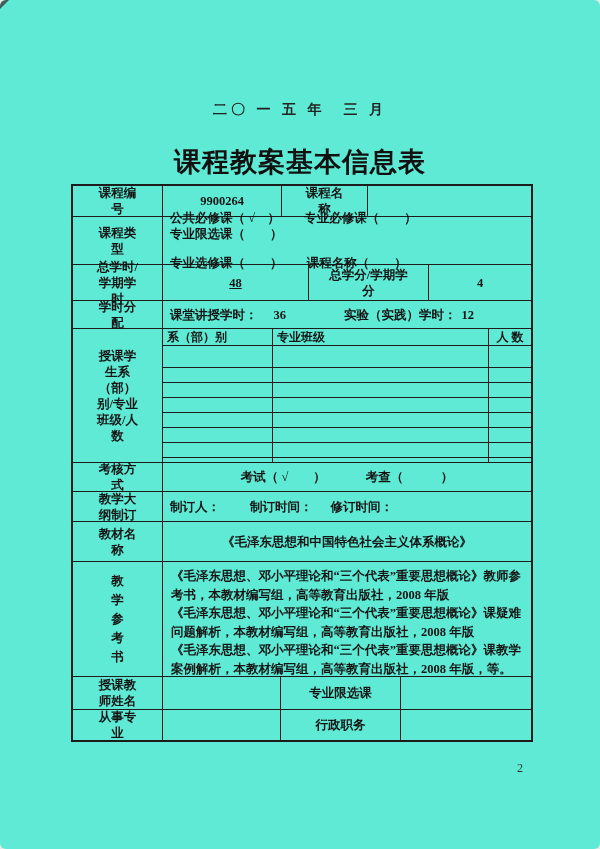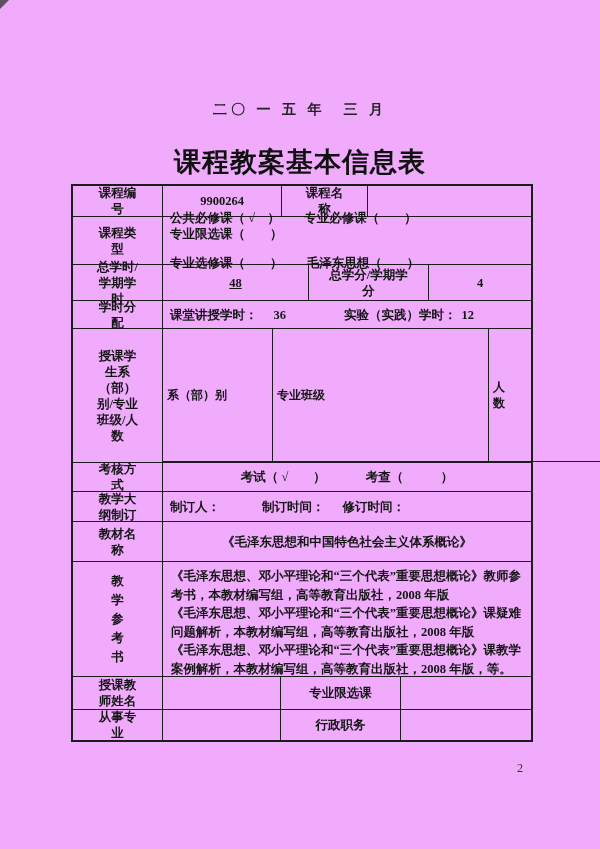--- a/index.html
+++ b/index.html
@@ -1,19 +1,19 @@
 <!DOCTYPE html>
 <html><head>
 <meta charset="utf-8">
 <style>
   html,body{margin:0;padding:0;background:#e8e8e8;}
   .page{
-    position:relative;width:600px;height:849px;background:#f0abfc;
+    position:relative;width:600px;height:849px;background:#5eead4;
     font-family:"Liberation Serif","DejaVu Serif",serif;color:#151515;
-    overflow:hidden;margin:0 auto;
+    overflow:hidden;margin:0 auto;border-radius:6px;
   }
   .corner-mark{
     position:absolute;left:0;top:0;width:0;height:0;
     border-left:9px solid #3a3a3a;border-bottom:9px solid transparent;opacity:.8;
   }
   .date-line{
     position:absolute;left:0;top:101px;width:100%;text-align:center;
     font-size:14px;font-weight:bold;letter-spacing:4px;color:#222;
   }
   .doc-title{
@@ -41,24 +41,24 @@
   .w119{flex:0 0 119px;} .w86{flex:0 0 86px;}
   .w146{flex:0 0 146px;text-decoration:underline;} .w120{flex:0 0 120px;} .w118{flex:0 0 118px;}
   .left-cell{justify-content:flex-start;text-align:left;padding-left:7px;}
   .course-type-cell{flex-direction:column;align-items:flex-start;justify-content:center;gap:13px;}
   .ct-line span{margin-right:21px;white-space:nowrap;}
   .ct-line span:last-child{margin-right:0;}
   .hours-cell span.val{margin-left:16px;}
   .hours-cell span.lab{margin-left:58px;}
   .hours-cell span.val2{margin-left:5px;}
   .assess-cell span{margin:0 20px;white-space:nowrap;}
-  .syllabus-cell span.t1{margin-left:42px;}
+  .syllabus-cell span.t1{margin-left:30px;}
   .syllabus-cell span.t2{margin-left:18px;}
   .no-pad{padding:0;align-items:stretch;}
-  .inner-table{display:flex;flex-direction:row;width:100%;}
+  .inner-table{display:flex;flex-direction:column;width:100%;}
   .inner-row{display:flex;border-bottom:1px solid #1c1c1c;box-sizing:border-box;}
   .ir-h{flex:0 0 16px;} .ir-tall{flex:0 0 22px;} .ir{flex:0 0 15px;}
   .ir-fill{flex:1 1 auto;border-bottom:none;}
   .icell{border-right:1px solid #1c1c1c;box-sizing:border-box;display:flex;align-items:center;
          padding:0 4px;font-size:12px;}
   .ic1{flex:0 0 110px;} .ic2{flex:0 0 216px;} .ic3{flex:1 1 auto;border-right:none;justify-content:center;}
   .refs-cell{display:block;text-align:left;padding:5px 7px 4px 8px;line-height:18.5px;overflow:hidden;}
   .refs-cell p{margin:0;}
   .vertical-label div{width:15px;line-height:19px;word-break:break-all;text-align:center;margin:0 auto;}
   .page-number{position:absolute;left:517px;top:761px;font-size:12px;color:#333;}
@@ -85,21 +85,21 @@
     <div class="row r2">
       <div class="cell w-label">课程类型</div>
       <div class="cell fill lastc left-cell course-type-cell">
         <div class="ct-line">
           <span>公共必修课（ √　）</span>
           <span>专业必修课（　　）</span>
           <span>专业限选课（　　）</span>
         </div>
         <div class="ct-line">
           <span>专业选修课（　　）</span>
-          <span>毛泽东思想（　　）</span>
+          <span>课程名称（　　）</span>
         </div>
       </div>
     </div>
 
     <div class="row r3">
       <div class="cell w-label">总学时/学期学时</div>
       <div class="cell w146">48</div>
       <div class="cell w120">总学分/学期学分</div>
       <div class="cell fill lastc">4</div>
     </div>

